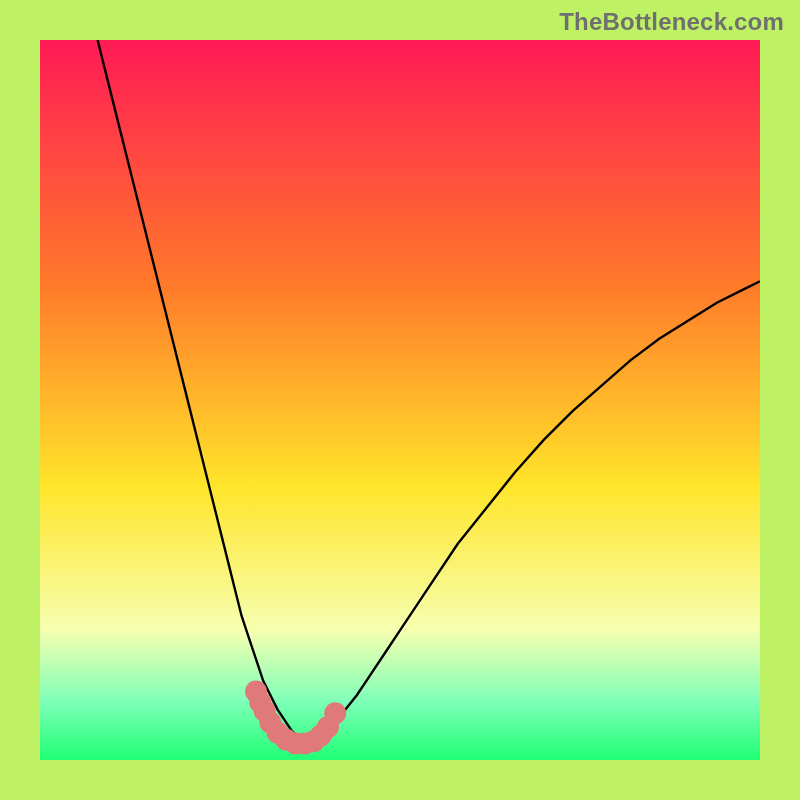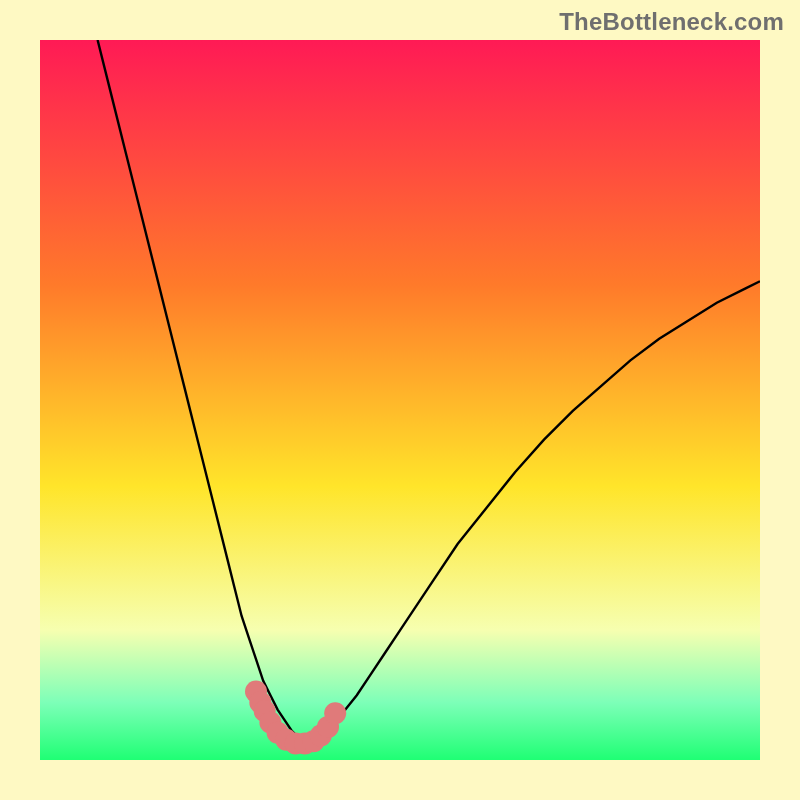--- a/index.html
+++ b/index.html
@@ -9,21 +9,21 @@
     height: 800px;
     background: #000;
     overflow: hidden;
   }
   .frame {
     position: absolute;
     left: 0;
     top: 0;
     width: 800px;
     height: 800px;
-    background: #fef9c3;
+    background: #bef264;
   }
   .plot-area {
     position: absolute;
     left: 40px;
     top: 40px;
     width: 720px;
     height: 720px;
     overflow: hidden;
   }
   .watermark {

